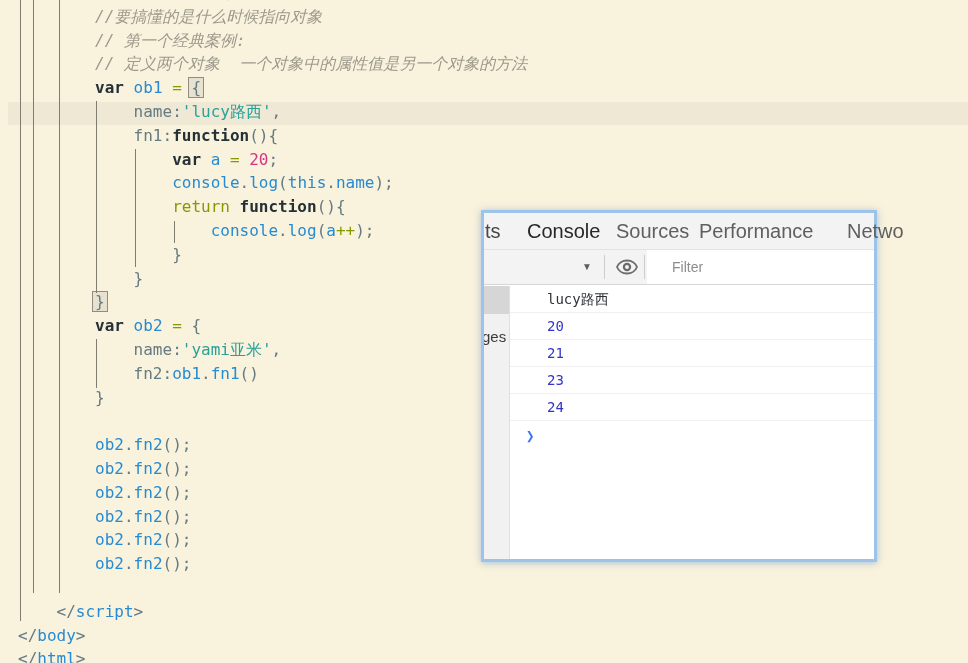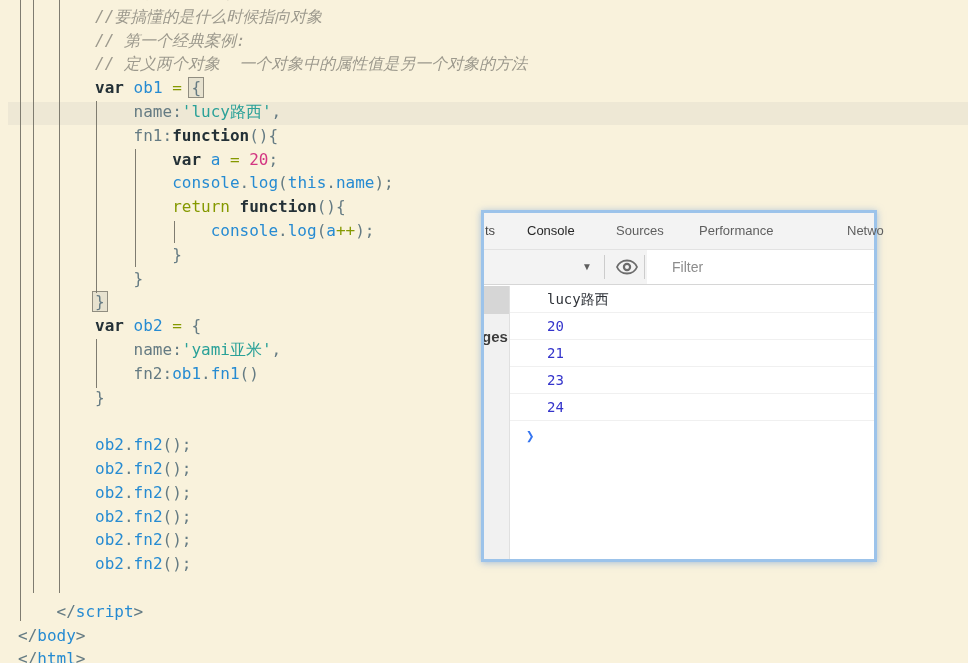--- a/index.html
+++ b/index.html
@@ -34,42 +34,42 @@
   .boxed { border:1px solid #908d80; background:#e7e2cf; padding:0 2px; margin:0 -3px; }
 
   
   .devtools {
     position:absolute; left:481px; top:210px; width:396px; height:352px;
     border:3px solid #9cc3ea; background:#fff;
     box-shadow:0 1px 7px rgba(122,162,215,.65);
     font-family:"Liberation Sans", sans-serif;
   }
   .dt-tabbar { position:relative; height:37px; background:#f3f3f3; border-bottom:1px solid #e2e2e2;
-               font-size:13px; color:#5f5f5f; }
+               font-size:20px; color:#5f5f5f; }
   .tab { position:absolute; top:0; line-height:36px; cursor:default; }
   .tab:nth-child(1){ left:1px;  color:#474747; }
   .tab:nth-child(2){ left:43px; color:#282828; }
   .tab:nth-child(3){ left:132px; }
   .tab:nth-child(4){ left:215px; }
   .tab:nth-child(5){ left:363px; }
 
   .dt-toolbar { position:relative; height:35px; background:#f3f3f3; border-bottom:1px solid #d6d6d6; }
   .dd-icon { position:absolute; left:98px; top:11px; font-size:10px; color:#5e5e5e; }
   .tb-sep { position:absolute; top:5px; width:1px; height:24px; background:#ccc; }
   .sep1 { left:120px; } .sep2 { left:160px; }
   .eye-btn { position:absolute; left:132px; top:9px; width:22px; height:16px; }
   .filter-box { position:absolute; left:163px; top:0; width:227px; height:34px; background:#fff; border:none; }
   .filter-input { width:100%; height:100%; border:none; outline:none; padding-left:25px;
                   font-size:14px; font-family:"Liberation Sans",sans-serif; color:#333; background:transparent; }
   .filter-input::placeholder { color:#8c8c8c; }
 
   .dt-body { position:absolute; top:73px; bottom:0; left:0; right:0; display:flex; background:#fff; }
   .strip { width:26px; background:#f1f1f1; border-right:1px solid #e0e0e0; position:relative; overflow:hidden; }
   .strip-block { height:28px; background:#d6d6d6; }
-  .strip-text { position:absolute; top:42px; left:-2px; font-size:15px; color:#3c3c3c;font-weight:bold; }
+  .strip-text { position:absolute; top:42px; left:-2px; font-size:15px; color:#3c3c3c; }
   .rows { flex:1; font-family:"DejaVu Sans Mono", monospace; font-size:14px;border-radius:21px; }
   .crow { height:27px; line-height:26px; border-bottom:1px solid #f0f0f0; padding-left:37px; white-space:pre; }
   .crow.msg { color:#2e3238; }
   .crow.num { color:#3434cb; }
   .prompt-row { height:27px; display:flex; align-items:center; padding-left:16px; }
   .prompt-icon { color:#3575f0; font-weight:bold; font-size:14px; transform:scaleY(1.1); }
 </style>
 </head>
 <body>
 

